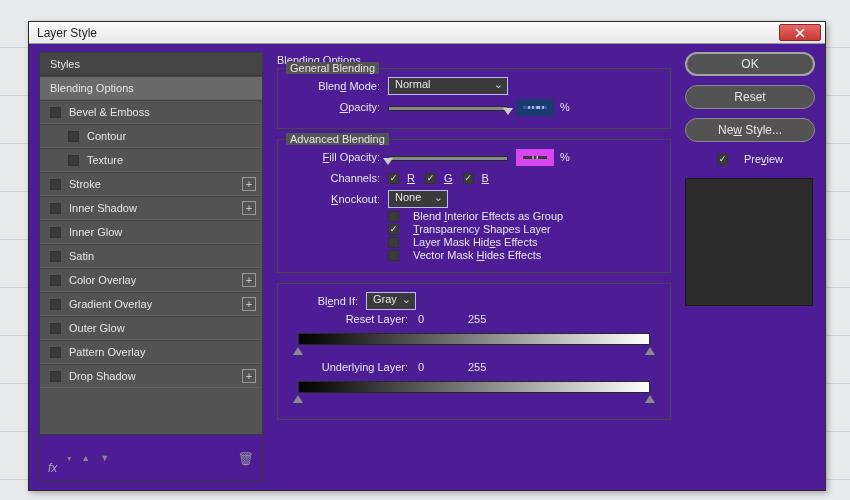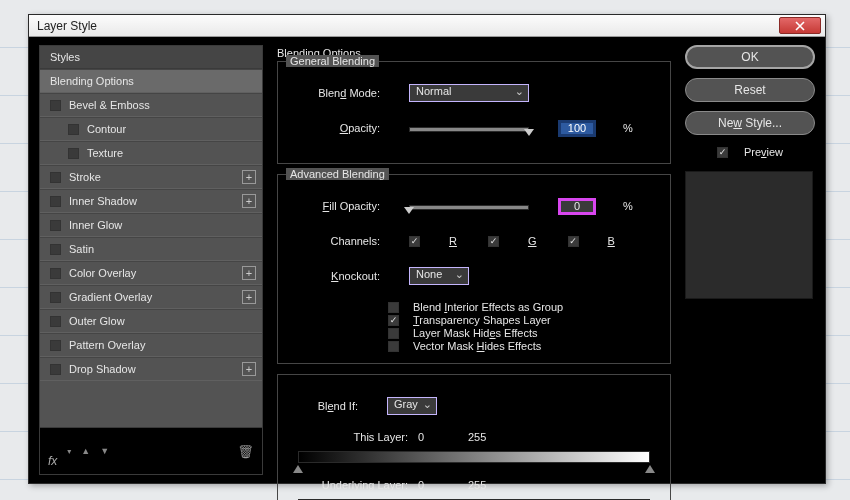--- a/index.html
+++ b/index.html
@@ -1,21 +1,21 @@
 <!DOCTYPE html>
 <html><head>
 <meta charset="utf-8">
 <style>
   * { box-sizing: border-box; margin: 0; padding: 0; font-family: "Segoe UI", Tahoma, sans-serif; }
   body { background: #e8eaec; width: 850px; height: 500px; overflow: hidden; position: relative; }
   .bg-lines { position: absolute; inset: 0; }
   .bg-line { height: 48px; border-bottom: 1px solid #c8d4e0; }
   .window {
-    position: absolute; left: 28px; top: 14px; width: 798px; height: 470px;
-    background: #000000; border: 1px solid #2a2a2a; box-shadow: 2px 2px 6px rgba(0,0,0,0.3);
+    position: absolute; left: 28px; top: 21px; width: 798px; height: 470px;
+    background: #4c1d95; border: 1px solid #2a2a2a; box-shadow: 2px 2px 6px rgba(0,0,0,0.3);
   }
   .titlebar {
     height: 22px; background: linear-gradient(#fcfcfc, #e9e9e9);
     display: flex; align-items: center; padding: 0 4px 0 8px;
     border-bottom: 1px solid #999;
   }
   .titlebar-title { font-size: 12px; color: #222; flex: 1; }
   .close-btn {
     width: 42px; height: 17px; background: linear-gradient(#e36868,#c63a36);
     border: 1px solid #8a2a26; border-radius: 2px; display:flex; align-items:center; justify-content:center;
@@ -43,38 +43,38 @@
   }
   .left-foot { display:flex; align-items:center; gap:10px; padding:6px 8px; border:1px solid #3a3a3a; border-top:none; color:#aaa; }
   .left-foot .sp { flex:1; }
   .fx { font-style:italic; font-size:12px;margin-top:20px; }
   .tri-up, .tri-down { font-size:9px; color:#888; cursor:pointer; }
   .trash { font-size:13px; color:#999; cursor:pointer; }
   .middle { flex:1; padding: 2px 4px 0 4px; }
   .group-title { font-size:11px; margin-bottom:2px; }
   .fieldset { border:1px solid #464646; padding: 6px 10px 10px 10px; margin-bottom:10px; position:relative; }
   .legend { position:absolute; top:-7px; left:8px; background:#535353; padding:0 4px; font-size:11px; color:#e6e6e6; }
-  .row { display:flex; align-items:center; min-height:20px; margin:15px 0;gap:21px; }
+  .row { display:flex; align-items:center; min-height:20px; margin:1px 0; }
   .lbl { width:92px; text-align:right; margin-right:8px; color:#e6e6e6; }
   .select {
     background:#3a3a3a; border:1px solid #c4b5fd; color:#e6e6e6; height:18px; font-size:11px;
     padding: 0 16px 0 6px; position:relative; appearance:none; cursor:pointer;
   }
   .select::after { content:"⌄"; position:absolute; right:4px; top:0; color:#ccc; }
   .slider-track {
     height:5px; margin-top:3px; border:1px solid #2a2a2a;
   }
   .slider-wrap { position:relative; flex:1; max-width:120px; height:16px; display:flex; align-items:center; }
   .slider-thumb {
     position:absolute; top:9px; width:0; height:0;
     border-left:5px solid transparent; border-right:5px solid transparent; border-top:7px solid #ccc;
     transform:translateX(-5px); cursor:pointer;
   }
   .numbox {
-    width:38px; height:17px; background:#3a3a3a; border:3px solid #d946ef; color:#e6e6e6;
+    width:38px; height:17px; background:#3a3a3a; border:7px solid #d946ef; color:#e6e6e6;
     text-align:center; font-size:11px; margin-left:8px;
   }
   .numbox.sel { background:#2d5aa0; color:#fff; border-color:#1a3a70; }
   .pct { margin-left:6px; }
   .cb-row { display:flex; align-items:center; gap:6px; margin:1px 0; padding-left:100px; }
   .grad-slider { position:relative; height:28px; margin: 2px 10px 6px 10px; }
   .grad-track {
     height:12px; border:1px solid #2a2a2a; background: linear-gradient(to right, #000, #fff);
     position:relative; top:6px;
   }
@@ -254,21 +254,21 @@
             <span>Vector Mask <span class="und">H</span>ides Effects</span>
           </div>
       </div>
 
       <div class="fieldset">
         <div class="row" style="margin-left:10px">
           <span style="width:60px;text-align:right;margin-right:8px">Bl<span class="und">e</span>nd If:</span>
           <div class="select" style="width:50px"><span>Gray</span></div>
         </div>
         <div class="blendif-head">
-          <span class="lbl2">This Layer:</span>
+          <span class="lbl2">Reset Layer:</span>
           <span style="width:50px">0</span>
           <span style="width:50px">255</span>
         </div>
         <div class="grad-slider">
           <div class="grad-track"></div>
           <div class="grad-thumb" style="left:0%"></div>
           <div class="grad-thumb" style="left:100%"></div>
         </div>
         <div class="blendif-head">
           <span class="lbl2">Underlying Layer:</span>

